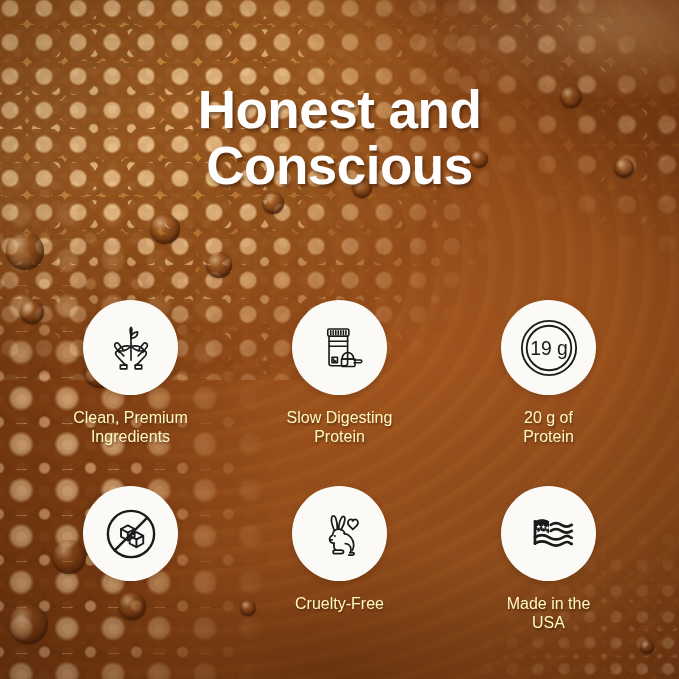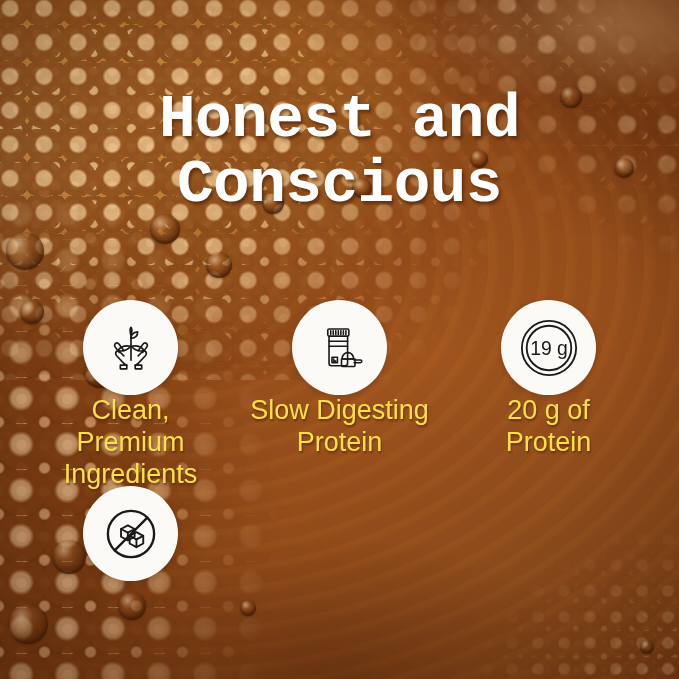--- a/index.html
+++ b/index.html
@@ -129,28 +129,27 @@
     pointer-events: none;
   }
 
   
   .headline {
     position: absolute;
     left: 0; right: 0;
     top: 46px;
     text-align: center;
     color: #ffffff;
-    font-size: 61px;
+    font-size: 53px;
     line-height: 1.07;
     font-weight: 700;
     letter-spacing: -0.5px;
     text-shadow: 2px 3px 3px rgba(60,26,6,.55);
     padding: 0 8px;
     box-sizing: border-box;
-    font-family: Liberation Mono, monospace;
   }
   .headline .hl-line { display: block; white-space: nowrap; }
 
   
   .features {
     position: absolute;
     left: 26px; right: 26px;
     top: 300px;
     display: grid;
     grid-template-columns: repeat(3, 1fr);
@@ -169,23 +168,23 @@
     border-radius: 50%;
     background: #fcfaf6;
     display: flex;
     align-items: center;
     justify-content: center;
     box-shadow: 0 2px 6px rgba(50,22,4,.22);
     flex: 0 0 auto;
   }
   .icon-circle svg { display: block; }
   .feature-label {
-    margin-top: 0;
-    color: #fde047;
-    font-size: 27px;
+    margin-top: 14px;
+    color: #fef9c3;
+    font-size: 16px;
     line-height: 1.18;
     text-align: center;
     text-shadow: 1px 2px 2px rgba(60,26,6,.5);
     max-width: 185px;
     white-space: pre-line;
   }
   .badge-text {
     font-family: "Liberation Sans", sans-serif;
     font-size: 20px;
     font-weight: 400;
@@ -309,16 +308,69 @@
             <path d="M36 26.5v8.5l-7.5 4"></path>
 
             <path d="M30.5 34 38 30 45.5 34 38 38z"></path>
             <path d="M30.5 34v8.5l7.5 4V38"></path>
             <path d="M45.5 34v8.5l-7.5 4"></path>
           </g>
         </svg>
       </div>
     </div>
 
-
+    <div class="feature">
+      <div class="icon-circle">
+        <svg width="58" height="58" viewBox="0 0 64 64" fill="none" stroke="#1a1a1a" stroke-width="1.9" stroke-linecap="round" stroke-linejoin="round">
+
+          <path d="M25.5 27.5c-2-4.8-3.6-10.4-2.6-13.8.9-3 3.3-2 4.4.8 1.1 2.8 1.8 8.2 1.8 12.2"></path>
+          <path d="M30.5 26.3c.4-5 1.6-10.6 3.6-12.8 1.9-2.1 3.6-.4 3.3 2.6-.3 3-2.4 8.2-4.4 11.4"></path>
+
+          <path d="M24 32.5c0-3.4 3-6 6.6-6 3.4 0 6.2 2.3 6.6 5.3"></path>
+          <path d="M23.8 33.4c-1.9.7-3.3 2.5-3.3 4.5 0 2.6 2.2 4.3 5 4.3"></path>
+
+          <circle cx="26.4" cy="34.2" r="1.1" fill="#1a1a1a" stroke="none"></circle>
+          <path d="M21.5 38.6h1.8"></path>
+
+          <path d="M36.5 31.4c6.2 1.2 10.6 6.3 10.6 12.6 0 2.4-.6 4.6-1.7 6.4"></path>
+          <path d="M25.5 42.2c-.6 2.4-.3 5.4 1.3 7.6"></path>
+
+          <path d="M37.8 42.5c3.5 0 6.3 2.9 6.3 6.5 0 1.3-.4 2.6-1 3.6"></path>
+
+          <path d="M26.8 49.8h6.5c1.5 0 2.6.9 2.6 2.1 0 1.1-1 1.8-2.4 1.8h-6.9c-1.3 0-2.2-.8-2.2-1.9s1-2 2.4-2z"></path>
+          <path d="M43.1 52.6h2.6c1.2 0 2 .5 2 1.3s-.8 1.3-2 1.3h-4.1"></path>
+
+          <path d="M45.9 17.4c1.3-2.1 4.1-2.1 5.3-.2 1.2 1.9.4 4.4-1.3 6.1l-3.7 3.6-3.6-3.6c-1.7-1.7-2.4-4.2-1.2-6.1 1.2-1.9 4-1.9 5.3.2z"></path>
+        </svg>
+      </div>
+      <div class="feature-label">Cruelty-Free</div>
+    </div>
+
+    <div class="feature">
+      <div class="icon-circle">
+        <svg width="56" height="56" viewBox="0 0 64 64" fill="none">
+          <g stroke="#1a1a1a" stroke-width="3.1" stroke-linecap="round" fill="none">
+
+            <path d="M34 21.5c4-2.6 8-2.6 12 0s8 2.6 12 0"></path>
+            <path d="M34 28.5c4-2.6 8-2.6 12 0s8 2.6 12 0"></path>
+            <path d="M16 35.8c5-3 11-3 16 0s11 3 16 0 6-1.4 10 .6"></path>
+            <path d="M16 42.8c5-3 11-3 16 0s11 3 16 0 6-1.4 10 .6"></path>
+          </g>
+
+          <path d="M16 17.5c5-3 11-3 16 0v13.8c-5-3-11-3-16 0z" fill="#1a1a1a"></path>
+          <g fill="#ffffff">
+            <path d="M20 21l.65 1.95H22.7l-1.66 1.2.64 1.95L20 24.9l-1.68 1.2.64-1.95-1.66-1.2h2.05z"></path>
+            <path d="M25.6 21.1l.65 1.95h2.05l-1.66 1.2.64 1.95-1.68-1.2-1.68 1.2.64-1.95-1.66-1.2h2.05z"></path>
+            <path d="M30.2 22.4l.6 1.8h1.9l-1.54 1.1.59 1.8-1.55-1.1-1.55 1.1.59-1.8-1.54-1.1h1.9z"></path>
+            <path d="M22.6 26.6l.65 1.95h2.05l-1.66 1.2.64 1.95-1.68-1.2-1.68 1.2.64-1.95-1.66-1.2h2.05z"></path>
+            <path d="M28.2 27.2l.6 1.8h1.9l-1.54 1.1.59 1.8-1.55-1.1-1.55 1.1.59-1.8-1.54-1.1h1.9z"></path>
+            <path d="M17.6 26.4l.6 1.8h1.9l-1.54 1.1.59 1.8-1.55-1.1-1.55 1.1.59-1.8-1.54-1.1h1.9z"></path>
+          </g>
+
+          <path d="M16 17.5v25.6" stroke="#1a1a1a" stroke-width="3.1" stroke-linecap="round"></path>
+        </svg>
+      </div>
+      <div class="feature-label">Made in the
+USA</div>
+    </div>
 
   </div>
 </div>
 
 </body></html>

